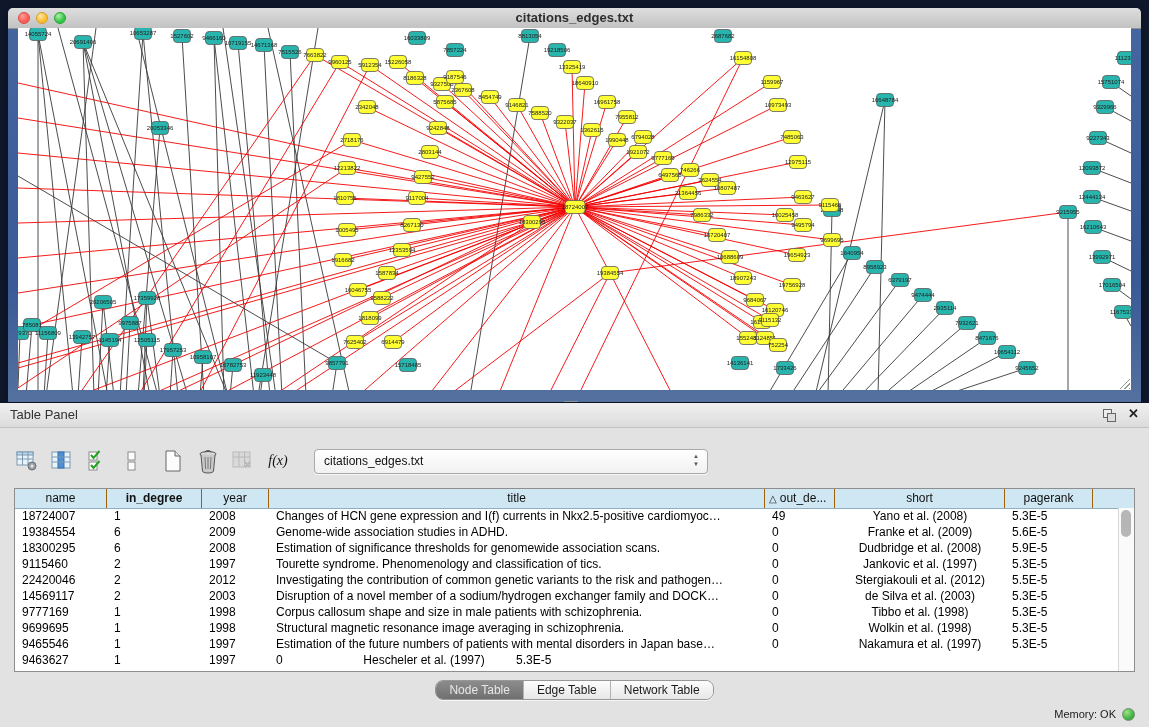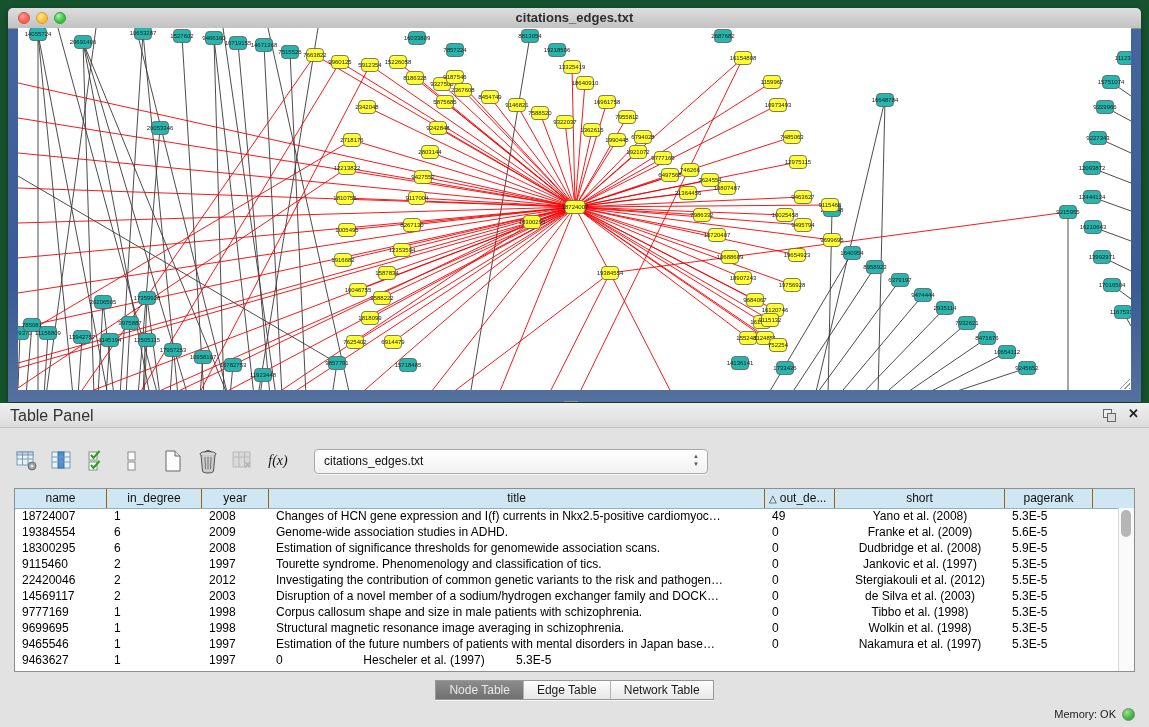--- a/index.html
+++ b/index.html
@@ -1,35 +1,35 @@
 <!DOCTYPE html>
 <html><head>
 <meta charset="utf-8">
 <style>
   html,body{margin:0;padding:0;}
-  .app{position:relative;width:1149px;height:727px;background:#14532d;font-family:"Liberation Sans",sans-serif;overflow:hidden;}
+  .app{position:relative;width:1149px;height:727px;background:#0f172a;font-family:"Liberation Sans",sans-serif;overflow:hidden;}
 
   
   .net-window{position:absolute;left:8px;top:8px;width:1133px;height:394px;background:linear-gradient(180deg,#46669f 0%,#3a5a97 70%,#54719e 100%);border-radius:5px 5px 0 0;box-shadow:0 2px 6px rgba(0,0,0,.35);}
   .titlebar{position:relative;height:20px;border-radius:5px 5px 0 0;background:linear-gradient(#dedede,#c2c2c2);border-bottom:1px solid #8f8f8f;}
   .tl{position:absolute;top:4px;width:12px;height:12px;border-radius:50%;}
   .tl.red{left:10px;background:radial-gradient(circle at 35% 30%,#ff9d95,#f95f57 60%);border:1px solid #d94a41;box-sizing:border-box;}
   .tl.yel{left:28px;background:radial-gradient(circle at 35% 30%,#ffe6a8,#fcbd2e 60%);border:1px solid #d89f27;box-sizing:border-box;}
   .tl.grn{left:46px;background:radial-gradient(circle at 35% 30%,#b4f0a9,#32c546 60%);border:1px solid #2ba433;box-sizing:border-box;}
   .win-title{position:absolute;left:0;right:0;top:2px;text-align:center;font-size:13px;font-weight:bold;color:#2e2e2e;}
   .canvas{position:absolute;left:10px;right:10px;top:20px;height:362px;background:#ffffff;overflow:hidden;}
   .canvas svg{display:block;width:100%;height:100%;}
   .graph-label{font-size:6px;fill:#222;}
   .resize-grip{position:absolute;right:1px;bottom:1px;width:13px;height:13px;background:repeating-linear-gradient(135deg,transparent 0 2px,#9a9a9a 2px 3px);clip-path:polygon(100% 0,100% 100%,0 100%);}
 
   
   .table-panel{position:absolute;left:0;top:403px;width:1149px;height:324px;background:#e2e2e2;}
   .divider-grip{position:absolute;left:564px;top:-2px;width:14px;height:5px;border-top:1px solid #9a9a9a;border-bottom:1px solid #9a9a9a;opacity:.8;}
   .panel-header{position:relative;height:24px;background:linear-gradient(#f0f0f0,#dcdcdc);border-bottom:1px solid #c2c2c2;}
-  .panel-title{position:absolute;left:10px;top:4px;font-size:16px;color:#333;}
+  .panel-title{position:absolute;left:10px;top:4px;font-size:13px;color:#333;}
   .float-icon{position:absolute;right:34px;top:6px;width:12px;height:12px;}
   .float-icon .sq1{position:absolute;left:0;top:0;width:7px;height:7px;border:1px solid #666;background:#eee;}
   .float-icon .sq2{position:absolute;left:4px;top:4px;width:7px;height:7px;border:1px solid #666;background:#ddd;}
   .close-icon{position:absolute;right:10px;top:3px;font-size:13px;font-weight:bold;color:#222;cursor:default;}
 
   .toolbar{position:absolute;left:14px;top:40px;height:36px;display:flex;align-items:center;gap:9px;}
   .icon-btn{width:26px;height:28px;display:flex;align-items:center;justify-content:center;border-radius:3px;}
   .icon-btn.disabled{opacity:.55;}
   .fx-label{font-family:Liberation Serif, serif;font-style:italic;font-size:14px;color:#111;}
   .dropdown{position:relative;margin-left:14px;width:392px;height:23px;background:linear-gradient(#ffffff,#f1f1f1);border:1px solid #a9a9a9;border-radius:4px;box-shadow:0 1px 0 rgba(255,255,255,.7);}
@@ -43,21 +43,21 @@
   .th-left{text-align:left;padding-left:4px;}
   .sort-tri{font-size:10px;margin-right:3px;color:#222;}
   .tbody{position:absolute;left:0;top:19px;right:16px;bottom:0;overflow:hidden;}
   .tr{display:flex;height:16px;}
   .td{box-sizing:border-box;padding-left:7px;font-size:12px;line-height:16px;color:#000;white-space:nowrap;overflow:hidden;}
   .td-center{text-align:center;padding-left:0;}
   .vscroll{position:absolute;right:0;top:19px;bottom:0;width:15px;background:#fafafa;border-left:1px solid #d8d8d8;}
   .vthumb{position:absolute;left:2px;top:2px;width:10px;height:27px;border-radius:5px;background:#b6b6b6;}
 
   .tabs-bar{position:absolute;left:0;right:0;bottom:27px;display:flex;justify-content:center;}
-  .tab-group{display:inline-flex;border:1px solid #979797;border-radius:0;overflow:hidden;box-shadow:0 1px 0 rgba(255,255,255,.7);}
+  .tab-group{display:inline-flex;border:1px solid #979797;border-radius:8px;overflow:hidden;box-shadow:0 1px 0 rgba(255,255,255,.7);}
   .tab{padding:2px 13px;font-size:12px;color:#1c1c1c;background:linear-gradient(#fdfdfd,#e7e7e7);border-left:1px solid #b3b3b3;}
   .tab:first-child{border-left:none;}
   .tab.selected{background:linear-gradient(#8c8c8c,#707070);color:#e8e8e8;}
 
   .status-bar{position:absolute;left:0;right:0;bottom:0;height:26px;display:flex;justify-content:flex-end;align-items:center;padding-right:14px;box-sizing:border-box;gap:6px;}
   .memory-label{font-size:11px;color:#222;}
   .memory-dot{width:13px;height:13px;border-radius:50%;background:radial-gradient(circle at 35% 30%,#9ce487,#3fae3f 65%);border:1px solid #6f8f6f;box-sizing:border-box;}
 </style>
 </head>
 <body>
@@ -821,21 +821,21 @@
         <div class="stepper">
           <div>▲</div>
           <div>▼</div>
         </div>
       </div>
     </div>
 
     <div class="table-wrap">
       <div class="thead">
           <div class="th" style="width: 92px;"><span>name</span></div>
-          <div class="th" style="width: 95px;"><span>in_degree</span></div>
+          <div class="th" style="width: 95px; font-weight: bold;"><span>in_degree</span></div>
           <div class="th" style="width: 67px;"><span>year</span></div>
           <div class="th" style="width: 496px;"><span>title</span></div>
           <div class="th th-left" style="width: 70px;"><span class="sort-tri">△</span><span>out_de...</span></div>
           <div class="th" style="width: 170px;"><span>short</span></div>
           <div class="th" style="width: 88px;"><span>pagerank</span></div>
         </div>
       <div class="tbody">
           <div class="tr">
             <div class="td" style="width: 92px;">18724007</div>
             <div class="td" style="width: 95px;">1</div>

